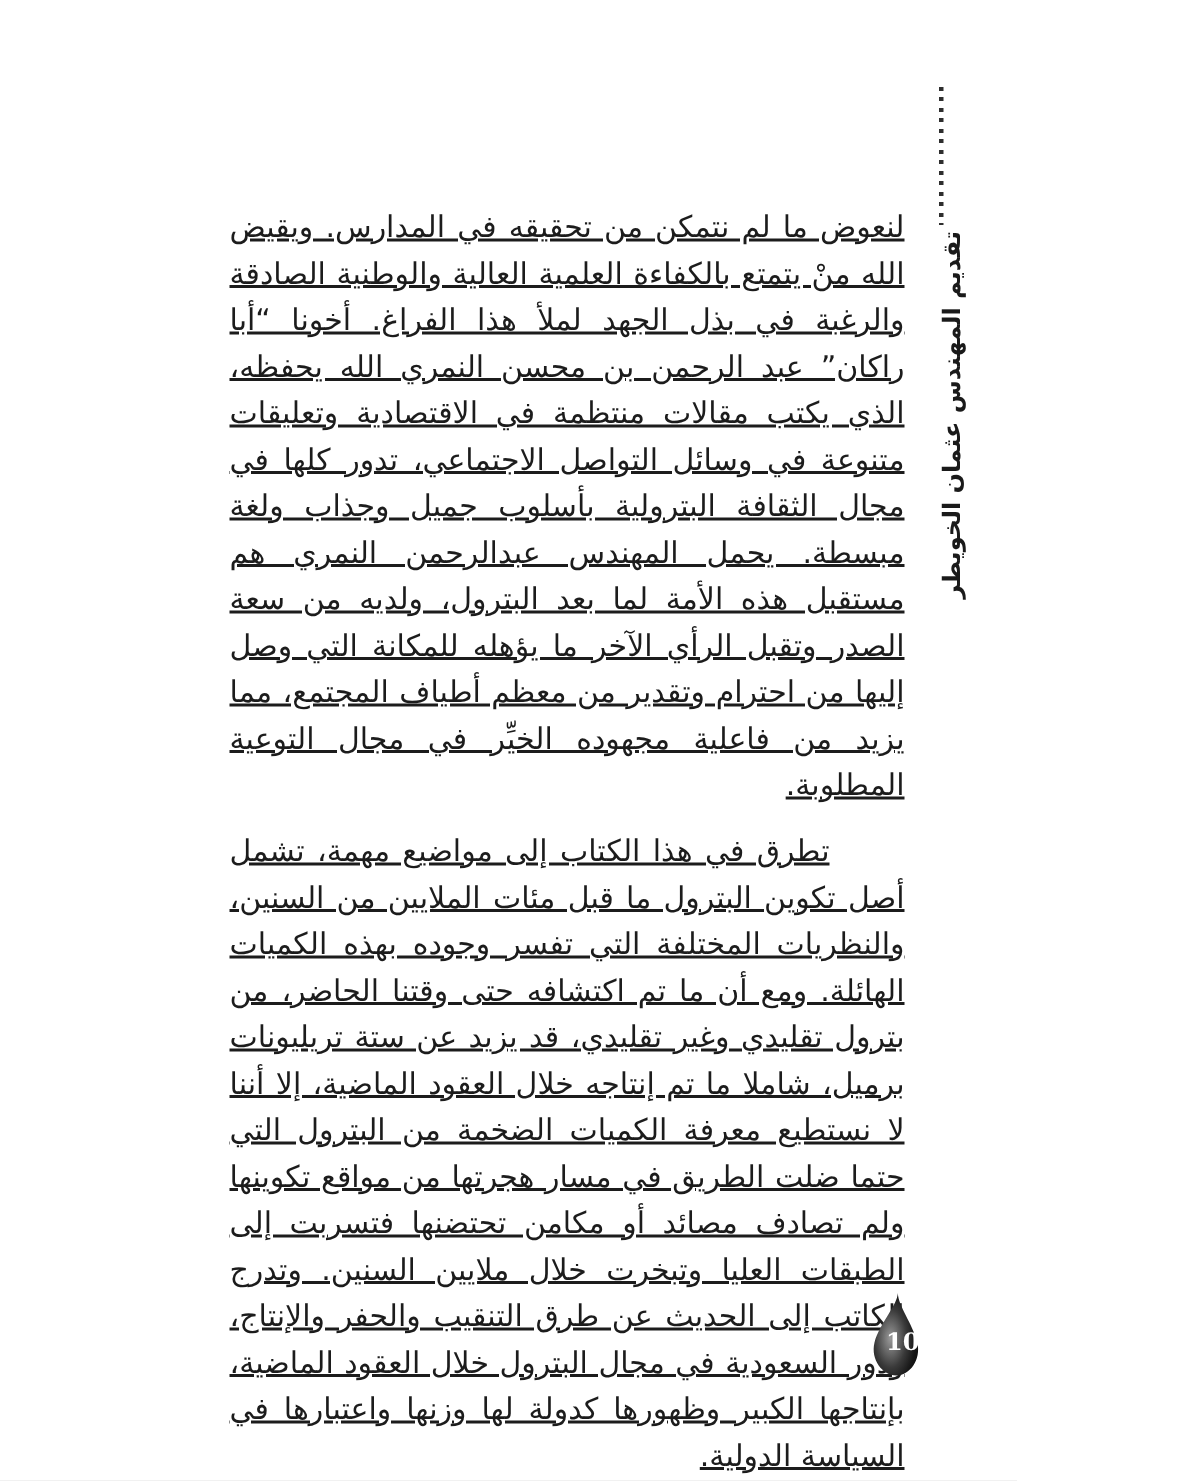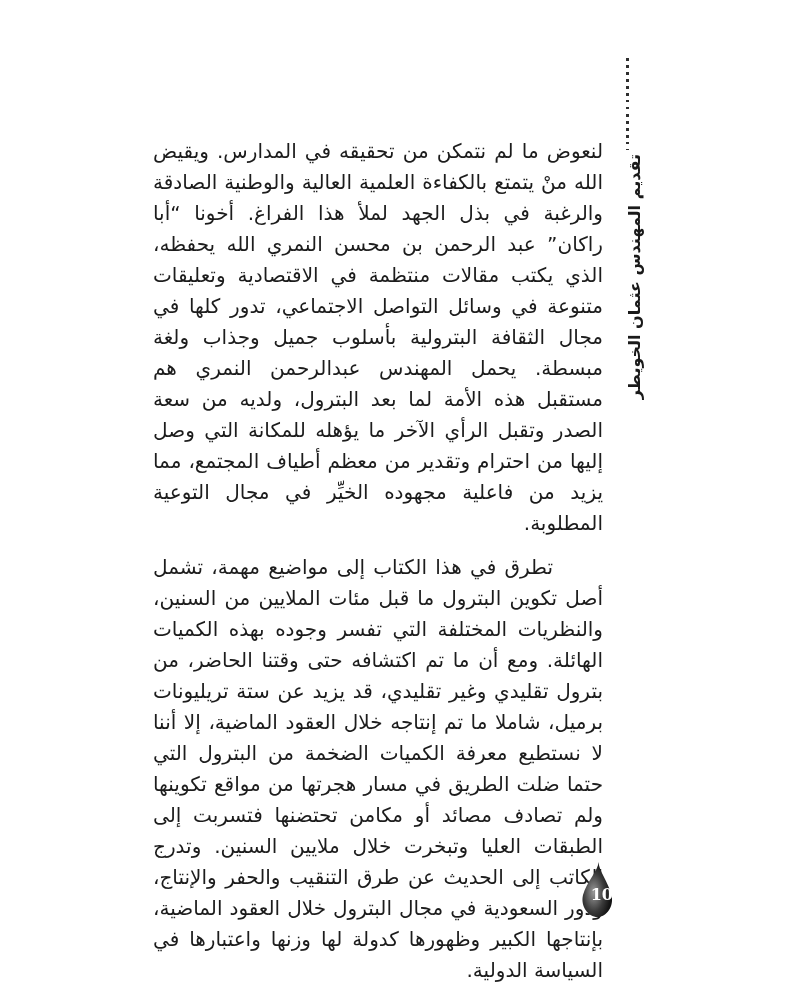--- a/index.html
+++ b/index.html
@@ -55,21 +55,21 @@
     top: 136px;
     right: 197px;
     width: 450px;
     direction: rtl;
     unicode-bidi: embed;
     text-align: justify;
     font-size: 20px;
     line-height: 31px;
     color: #1c1c1c;
   }
-  .para { margin: 0; padding: 0; }
+  .para { margin: 0; padding: 0; text-decoration: underline; }
   .para + .para { margin-top: 13px; }
   .para.indented { text-indent: 50px; }
   .book-title-emphasis { font-weight: bold; }
 
   
   .pagenum {
     position: absolute;
     left: 577px;
     top: 860px;
     width: 40px;

